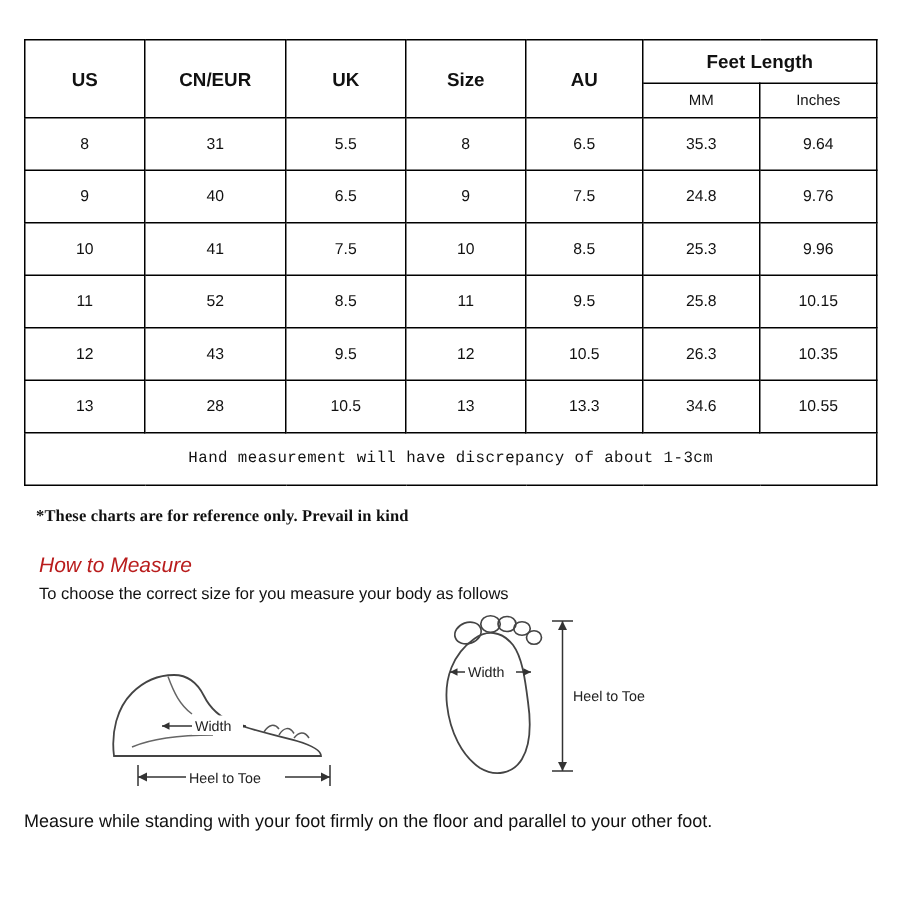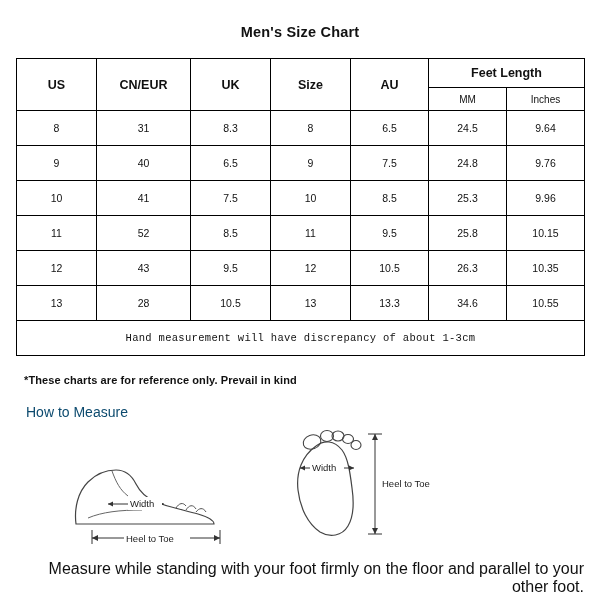--- a/index.html
+++ b/index.html
@@ -28,21 +28,21 @@
     font-size: 14.5px;
     font-weight: bold;
     letter-spacing: .2px;
     margin: 6px 0 12px 0;
   }
 
   
   table.size-table {
     border-collapse: collapse;
     width: 568px;
-    margin: 18px auto;
+    margin: 8px auto;
     table-layout: fixed;
   }
   table.size-table th,
   table.size-table td {
     border: 1px solid #000000;
     text-align: center;
     vertical-align: middle;
     font-size: 10.5px;
     font-weight: normal;
     padding: 0;
@@ -62,60 +62,60 @@
   td.note-row {
     font-family: "Liberation Mono", monospace;
     font-size: 10.5px;
     font-weight: bold;
     letter-spacing: .3px;
     height: 28px;
   }
 
   
   .disclaimer {
-    font-family: Liberation Sans, sans-serif;
+    font-family: Liberation Serif, serif;
     font-size: 11px;
     font-weight: bold;
     margin: 14px 0 0 8px;
     letter-spacing: .1px;
   }
 
   
   .howto-title {
     font-size: 14px;
     margin: 18px 0 6px 10px;
-    color: #0c4a6e;
+    color: #b91c1c;
+    font-style: italic;
   }
   .howto-sub {
     font-size: 11px;
     margin: 0 0 4px 10px;
     color: #111;
   }
   .diagram-wrap {
     width: 580px;
     height: 128px;
     margin: 2px auto 0 auto;
     position: relative;
   }
   .footer-note {
-    text-align: right;
-    font-size: 16px;
+    text-align: left;
+    font-size: 12px;
     margin-top: 6px;
   }
   svg text {
     font-family: "Liberation Sans", sans-serif;
     fill: #222;
   }
 </style>
 </head>
 <body>
 
 <div class="page">
 
-  <div class="chart-title">Men's Size Chart</div>
 
   <table class="size-table">
     <colgroup>
       <col style="width:80px">
       <col style="width:94px">
       <col style="width:80px">
       <col style="width:80px">
       <col style="width:78px">
       <col style="width:78px">
       <col style="width:78px">
@@ -131,24 +131,24 @@
       </tr>
       <tr>
         <th class="subhead">MM</th>
         <th class="subhead">Inches</th>
       </tr>
     </thead>
     <tbody>
       <tr>
         <td>8</td>
         <td>31</td>
-        <td>8.3</td>
+        <td>5.5</td>
         <td>8</td>
         <td>6.5</td>
-        <td>24.5</td>
+        <td>35.3</td>
         <td>9.64</td>
       </tr>
       <tr>
         <td>9</td>
         <td>40</td>
         <td>6.5</td>
         <td>9</td>
         <td>7.5</td>
         <td>24.8</td>
         <td>9.76</td>
@@ -191,20 +191,21 @@
       </tr>
       <tr>
         <td class="note-row" colspan="7">Hand measurement will have discrepancy of about 1-3cm</td>
       </tr>
     </tbody>
   </table>
 
   <div class="disclaimer">*These charts are for reference only. Prevail in kind</div>
 
   <div class="howto-title">How to Measure</div>
+  <div class="howto-sub">To choose the correct size for you measure your body as follows</div>
 
   <div class="diagram-wrap">
     <svg width="580" height="128" viewBox="0 0 580 128">
 
       <g>
 
         <path d="M60,98 C58,82 62,66 72,56 C80,48 90,44 100,44
                  C110,44 116,50 120,58 C124,66 130,72 140,76
                  C152,81 168,84 182,88 C192,91 198,94 198,98 Z" fill="none" stroke="#444" stroke-width="1.2"></path>
 

